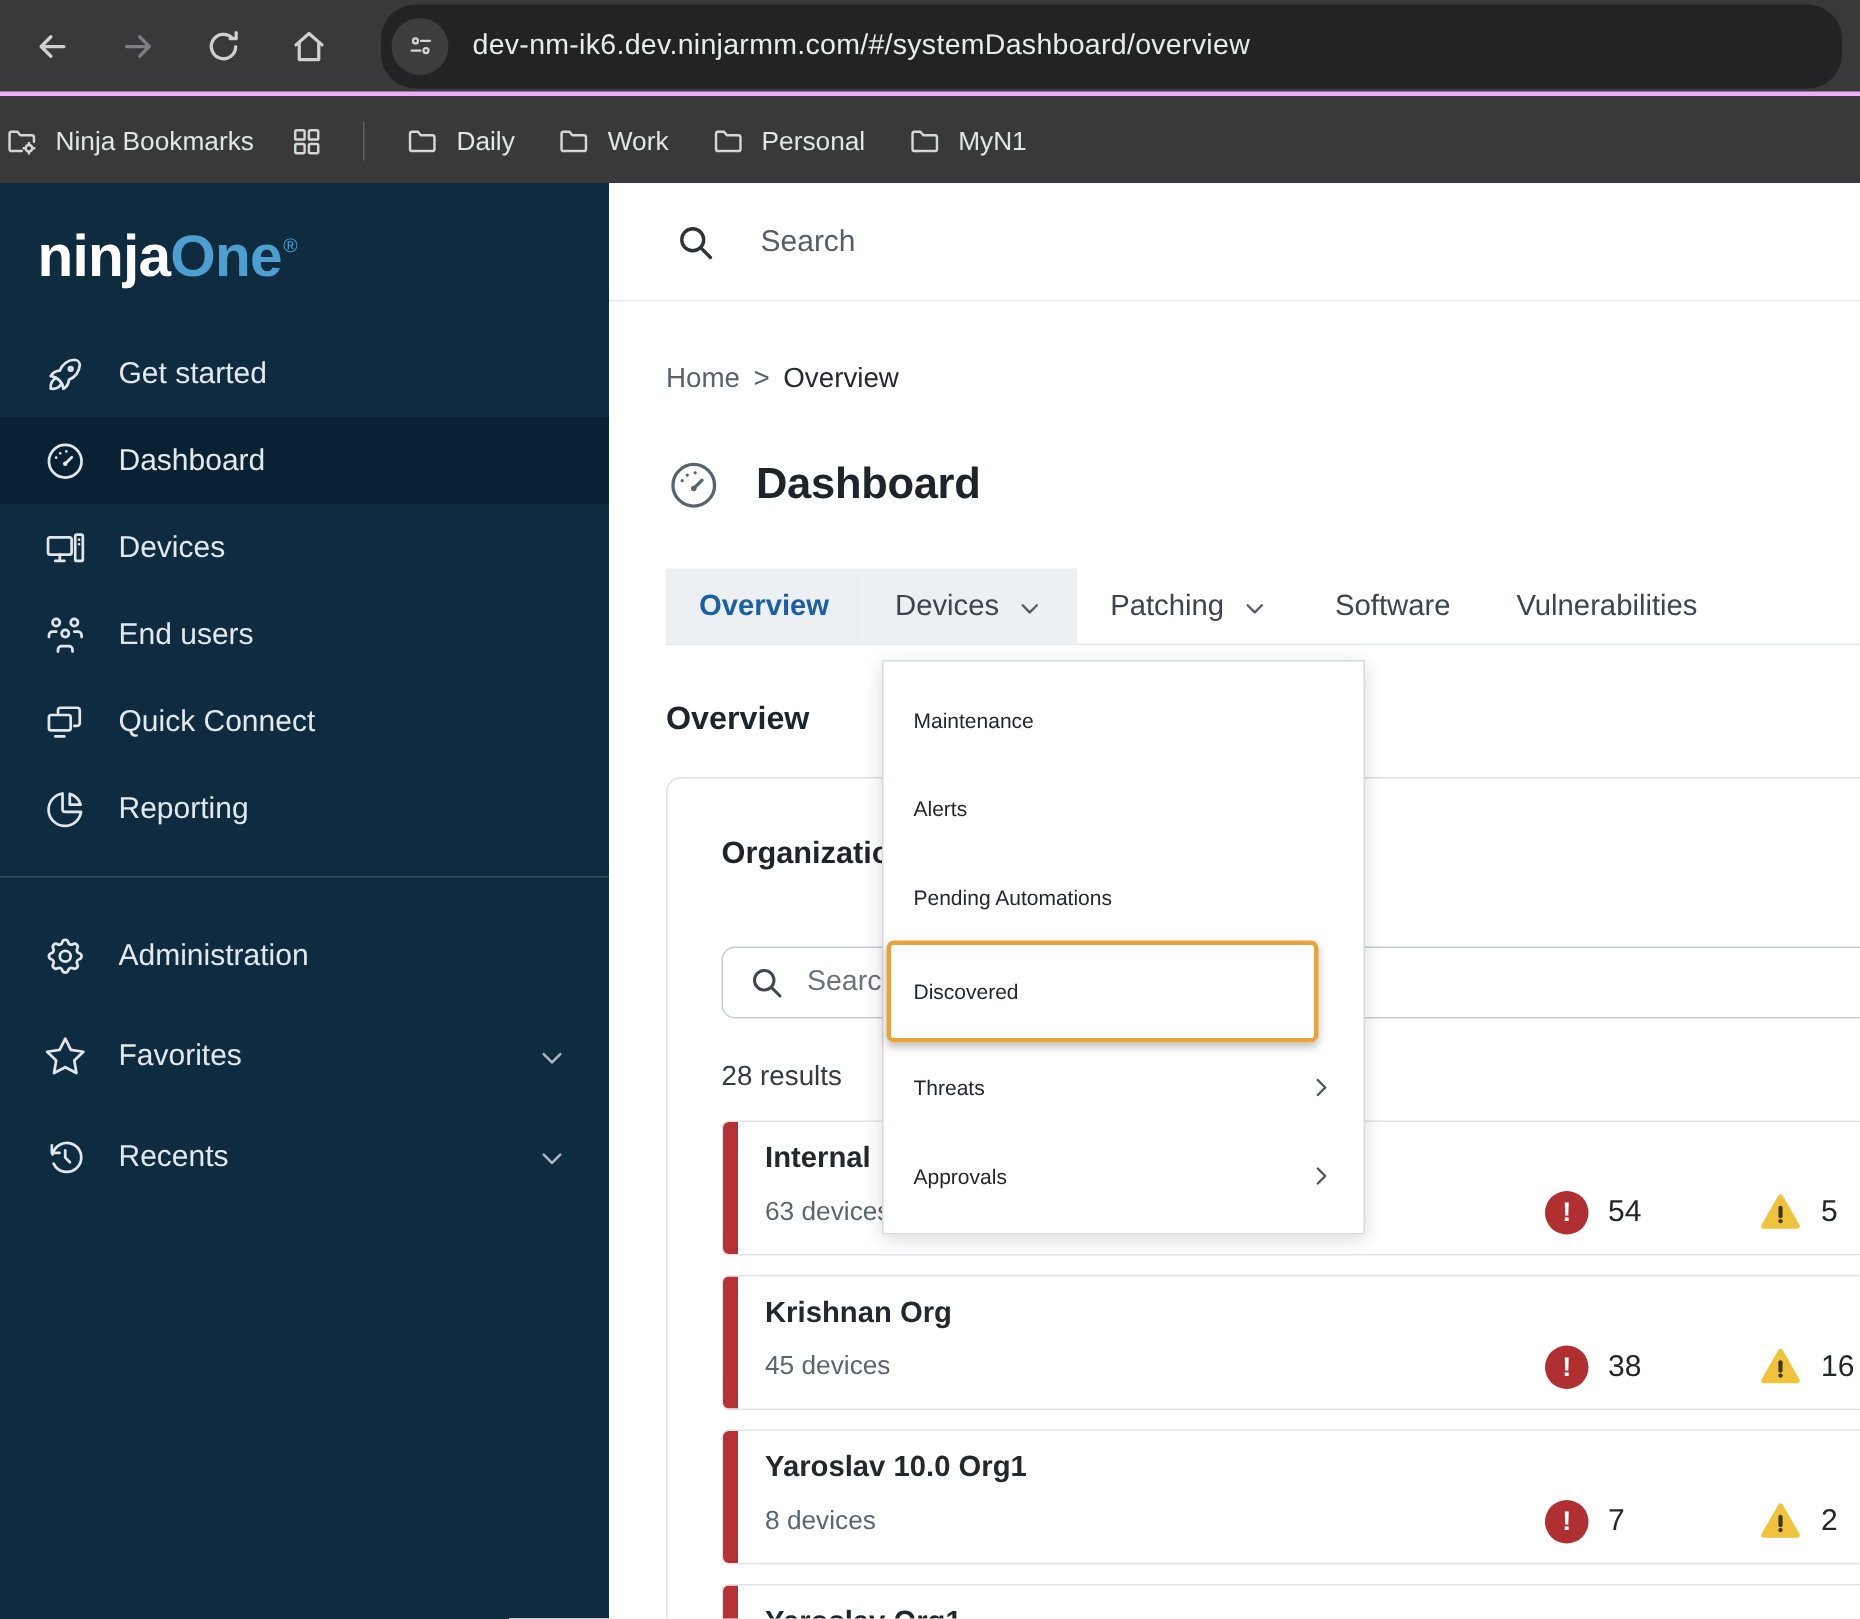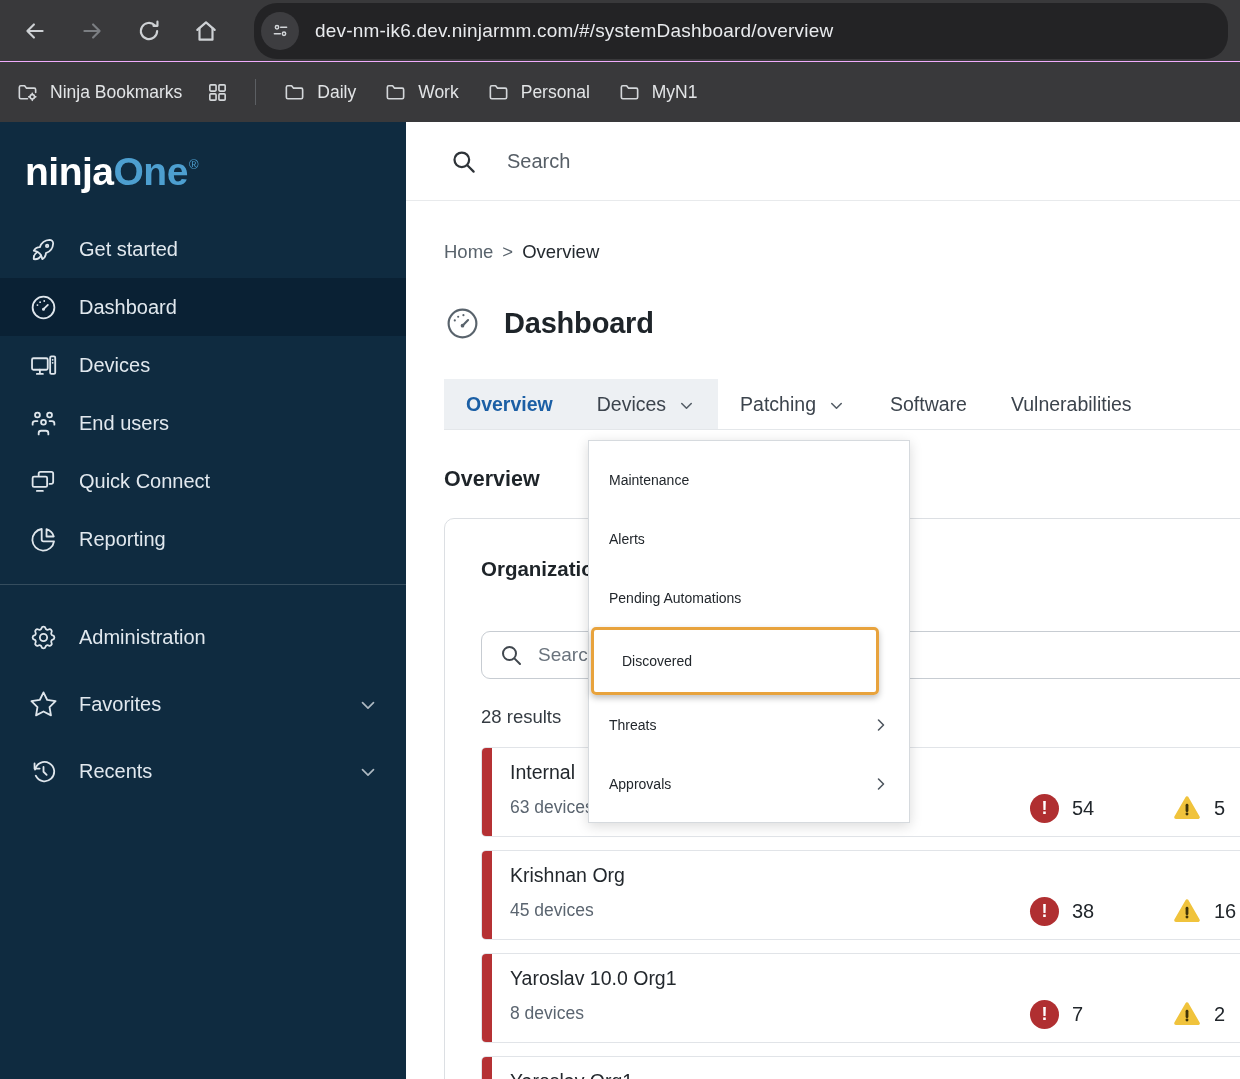--- a/index.html
+++ b/index.html
@@ -14,22 +14,22 @@
   .toolbar{height:61px;display:flex;align-items:center;padding-left:22px}
   .nav-ico{width:26px;height:26px;color:#ced1d4;margin-right:31px;cursor:pointer}
   .nav-ico svg{stroke-width:2}
   .nav-ico.fwd{color:#7b7e82}
   .pill{flex:1;height:56px;background:#232325;border-radius:23px;display:flex;align-items:center;
         padding-left:7px;margin:0 12px 0 4px;cursor:text}
   .pill-btn{width:38px;height:38px;border-radius:50%;background:#3d3d40;display:flex;
             align-items:center;justify-content:center;color:#d3d6d9;cursor:pointer}
   .pill-btn .icon{width:21px;height:21px}
   .url{margin-left:16px;color:#e9ebee;font-size:19px;letter-spacing:.2px;white-space:nowrap}
-  .bookmarks{height:60px;display:flex;align-items:center;padding-left:16px;color:#e3e5e7;
-             font-size:17.5px;border-top:1px solid #f0abfc}
+  .bookmarks{height:60px;display:flex;align-items:center;padding-left:3px;color:#e3e5e7;
+             font-size:17.5px;border-top:3px solid #f0abfc}
   .bm{display:flex;align-items:center;gap:11px;margin-right:28px;cursor:pointer;white-space:nowrap}
   .bm .icon{width:23px;height:23px;color:#d4d7da}
   .bm-sep{width:1px;height:26px;background:#5c5f63;margin-right:27px}
 
   
   .app{position:absolute;top:122px;left:0;right:0;bottom:0;display:flex}
   .sidebar{width:406px;flex-shrink:0;background:#0f2b40;color:#e1e8ee}
   .logo{padding:28px 12px 0 25px;font-size:39px;font-weight:700;letter-spacing:-.5px;color:#fff;cursor:pointer}
   .logo .one{color:#4d9fd0}
   .logo .reg{font-size:13px;color:#4d9fd0;position:relative;top:-16px;left:1px;font-weight:400}
@@ -76,37 +76,37 @@
   .card-search .mag{width:24px;height:24px;color:#40474e}
   .card-search .mag svg{stroke-width:2}
   .card-search input{border:none;outline:none;margin-left:13px;font-size:19px;color:#2b3137;
                      flex:1;font-family:inherit;background:transparent}
   .card-search input::placeholder{color:#6a737d}
   .results{margin-top:27px;height:22px;font-size:18.5px;color:#343b42}
   .org-rows{margin-top:19px}
   .org-row{position:relative;height:90px;width:810px;border:1px solid #e1e4e8;border-radius:5px;
            margin-bottom:13px;background:#fff;box-sizing:border-box;overflow:hidden;cursor:pointer}
   .org-bar{position:absolute;left:0;top:0;bottom:0;width:10px;background:#b53134}
-  .org-name{position:absolute;left:28px;top:13px;font-size:19.5px;font-weight:400;color:#23282d}
+  .org-name{position:absolute;left:28px;top:13px;font-size:19.5px;font-weight:700;color:#23282d}
   .org-devices{position:absolute;left:28px;top:49px;font-size:17.5px;color:#5b6570}
   .org-err{position:absolute;left:548px;top:46px;display:flex;align-items:center;gap:13px}
   .badge-err{width:29px;height:29px;border-radius:50%;background:#b02f31;color:#fff;font-weight:700;
              font-size:18px;display:flex;align-items:center;justify-content:center}
   .count{font-size:20px;color:#22272c}
   .org-warn{position:absolute;left:690px;top:46px;display:flex;align-items:center;gap:12px}
   .warn-ico{width:30px;height:28px}
 
   
   .menu{position:absolute;left:182px;top:318px;width:322px;background:#fff;border:1px solid #d6dade;
         box-shadow:0 3px 12px rgba(0,0,0,.15);z-index:20;padding:9px 0;box-sizing:border-box}
   .menu-item{height:59px;display:flex;align-items:center;padding:0 18px 0 20px;font-size:14px;
              color:#22272c;cursor:pointer}
   .menu-item .mchev{margin-left:auto;width:20px;height:20px;color:#4e565f}
   .menu-item .mchev svg{stroke-width:1.9}
-  .menu-item.hl{border:3px solid #E8A33D;border-radius:5px;margin:0 30px 0 2px;padding-left:28px;
+  .menu-item.hl{border:3px solid #E8A33D;border-radius:5px;margin:0 30px 0 2px;padding-left:15px;
                 height:62px;box-shadow:0 3px 6px rgba(0,0,0,.25)}
 </style>
 </head>
 <body>
 
 <div class="browser">
   <div class="toolbar">
     <span class="icon nav-ico">
       <svg viewBox="0 0 24 24">
           <path d="M19 12H5M11 6l-6 6 6 6"></path>

